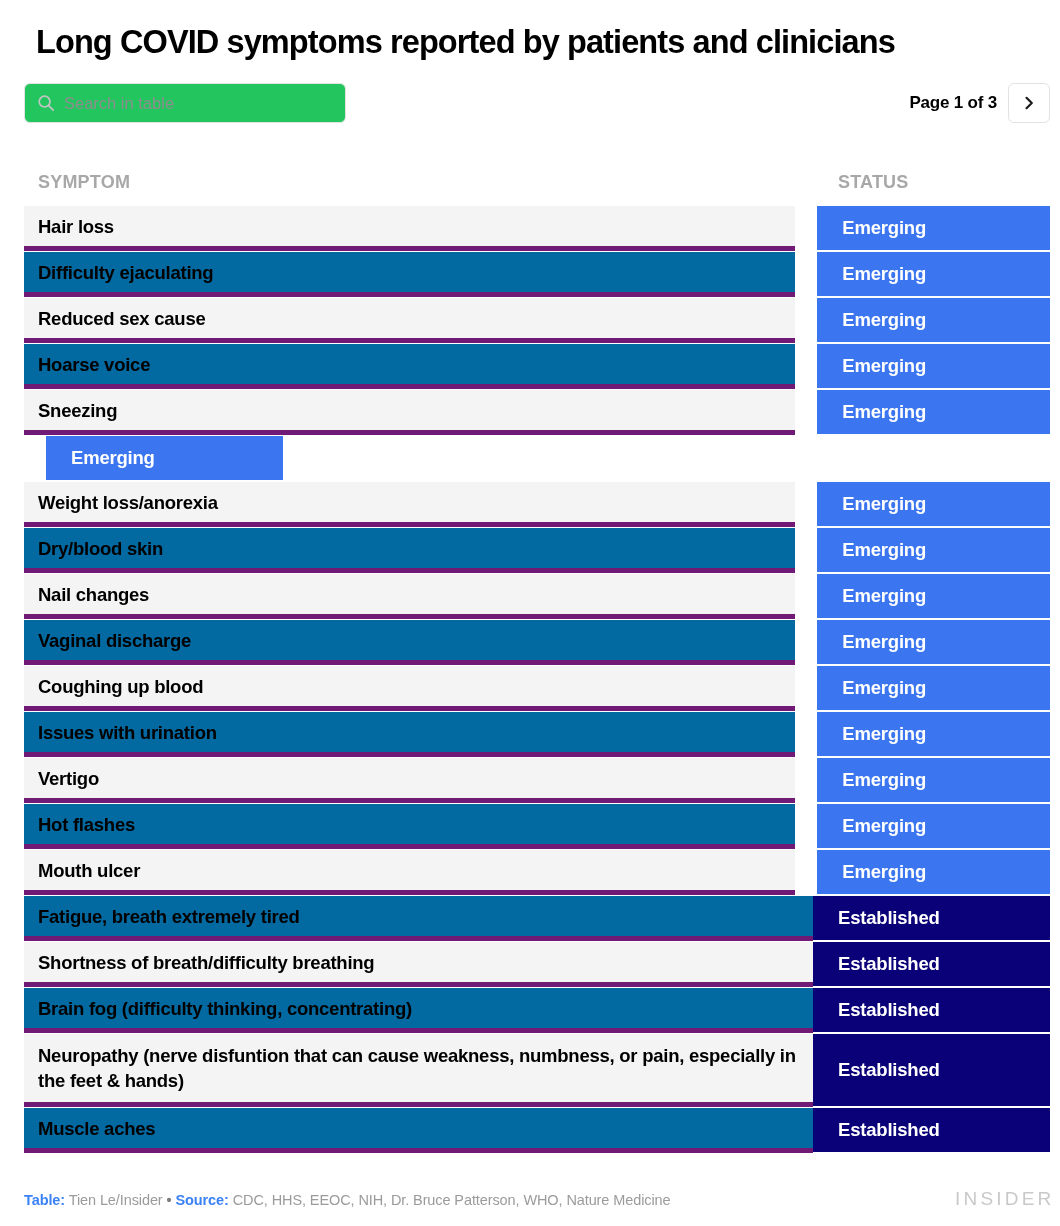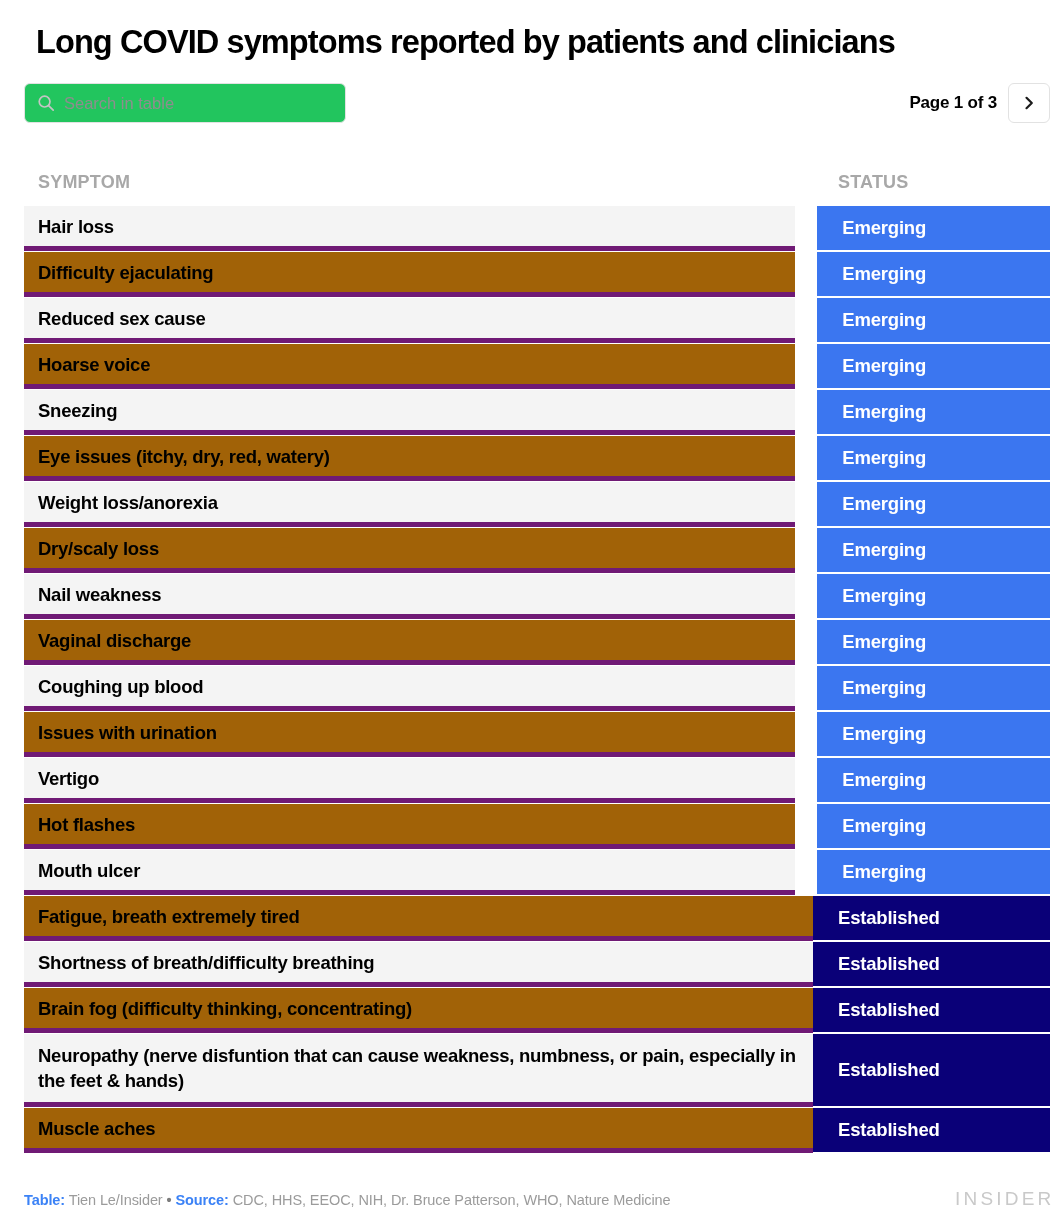--- a/index.html
+++ b/index.html
@@ -130,21 +130,21 @@
   .th-symptom { width: 789px; padding-left: 14px; }
   .th-status  { width: 237px; padding-left: 25px; }
 
   .row {
     display: flex;
     align-items: stretch;
     min-height: 46px;
     border-bottom: 1px solid #ffffff;
   }
   .row.alt .cell-symptom { background: #f4f4f4; }
-  .row .cell-symptom { background: #a16207; }
+  .row .cell-symptom { background: #0369a1; }
   .cell-symptom {
     width: 789px;
     padding: 0 14px;
     display: flex;
     align-items: center;
     font-size: 18.5px;
     font-weight: bold;
     color: #000000;
     letter-spacing: -0.25px;
     line-height: 25px;
@@ -256,40 +256,37 @@
           </div>
           <div class="cell-status emerging">Emerging</div>
         </div>
         <div class="row alt">
           <div class="cell-symptom">
             <span>Sneezing</span>
           </div>
           <div class="cell-status emerging">Emerging</div>
         </div>
         <div class="row">
-          <div class="cell-symptom">
-            <span>Eye issues (itchy, dry, red, watery)</span>
-          </div>
           <div class="cell-status emerging">Emerging</div>
         </div>
         <div class="row alt">
           <div class="cell-symptom">
             <span>Weight loss/anorexia</span>
           </div>
           <div class="cell-status emerging">Emerging</div>
         </div>
         <div class="row">
           <div class="cell-symptom">
-            <span>Dry/scaly loss</span>
-          </div>
-          <div class="cell-status emerging">Emerging</div>
-        </div>
-        <div class="row alt">
-          <div class="cell-symptom">
-            <span>Nail weakness</span>
+            <span>Dry/blood skin</span>
+          </div>
+          <div class="cell-status emerging">Emerging</div>
+        </div>
+        <div class="row alt">
+          <div class="cell-symptom">
+            <span>Nail changes</span>
           </div>
           <div class="cell-status emerging">Emerging</div>
         </div>
         <div class="row">
           <div class="cell-symptom">
             <span>Vaginal discharge</span>
           </div>
           <div class="cell-status emerging">Emerging</div>
         </div>
         <div class="row alt">

